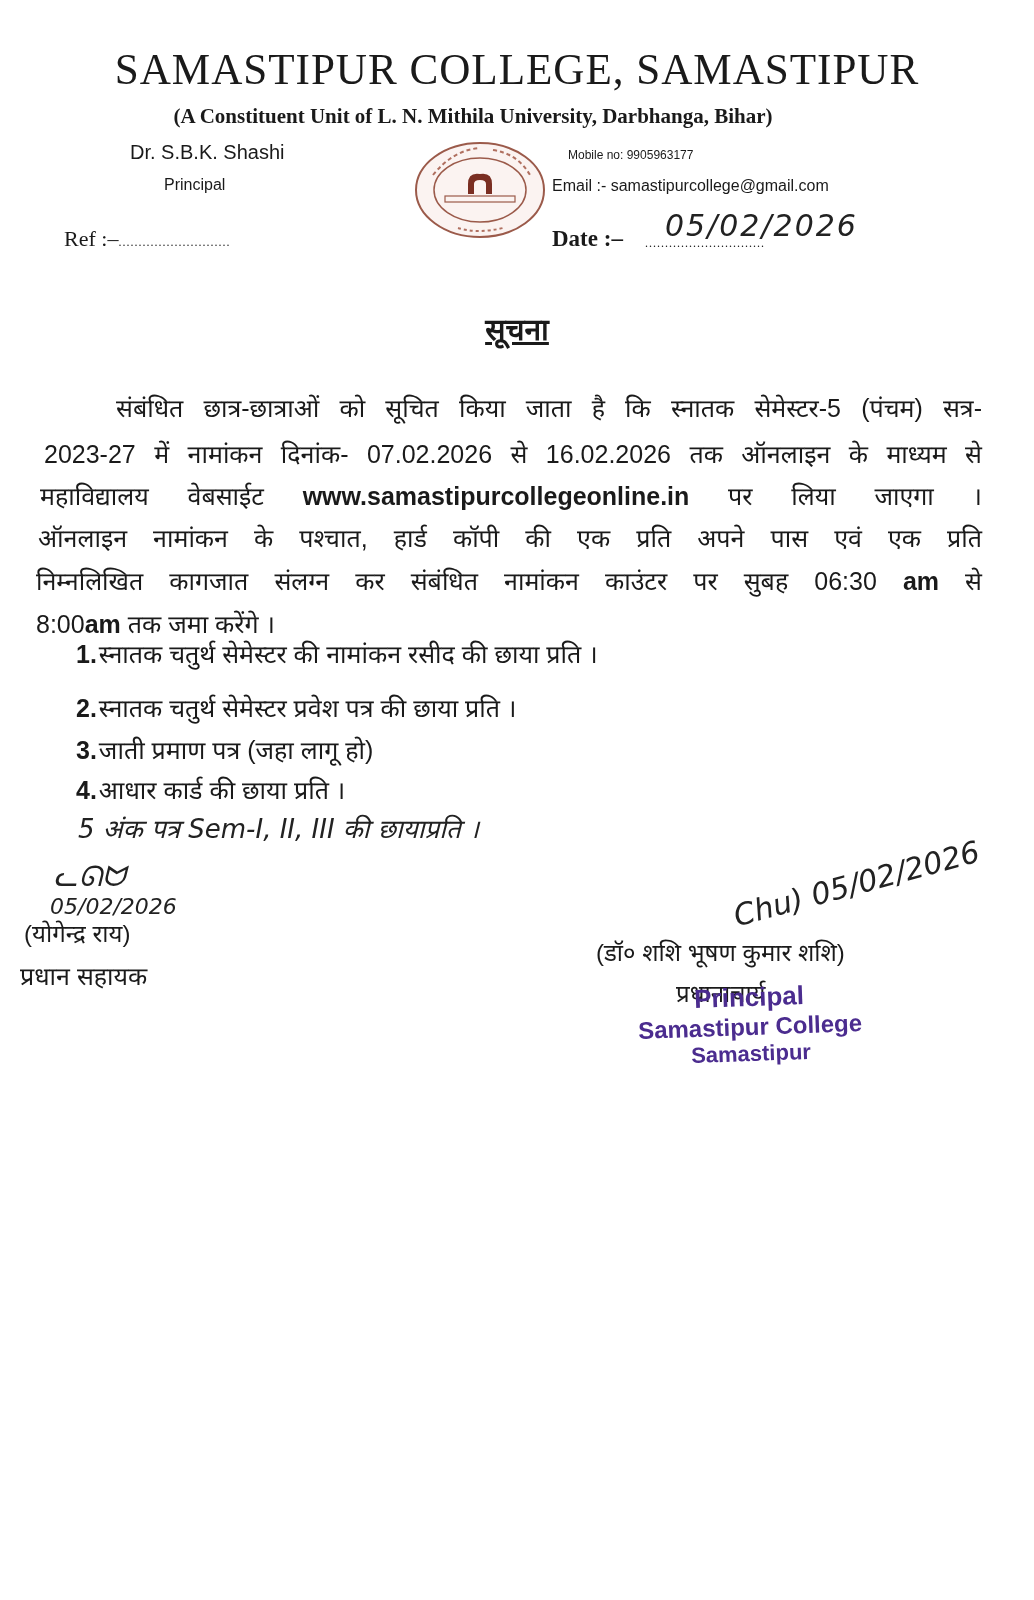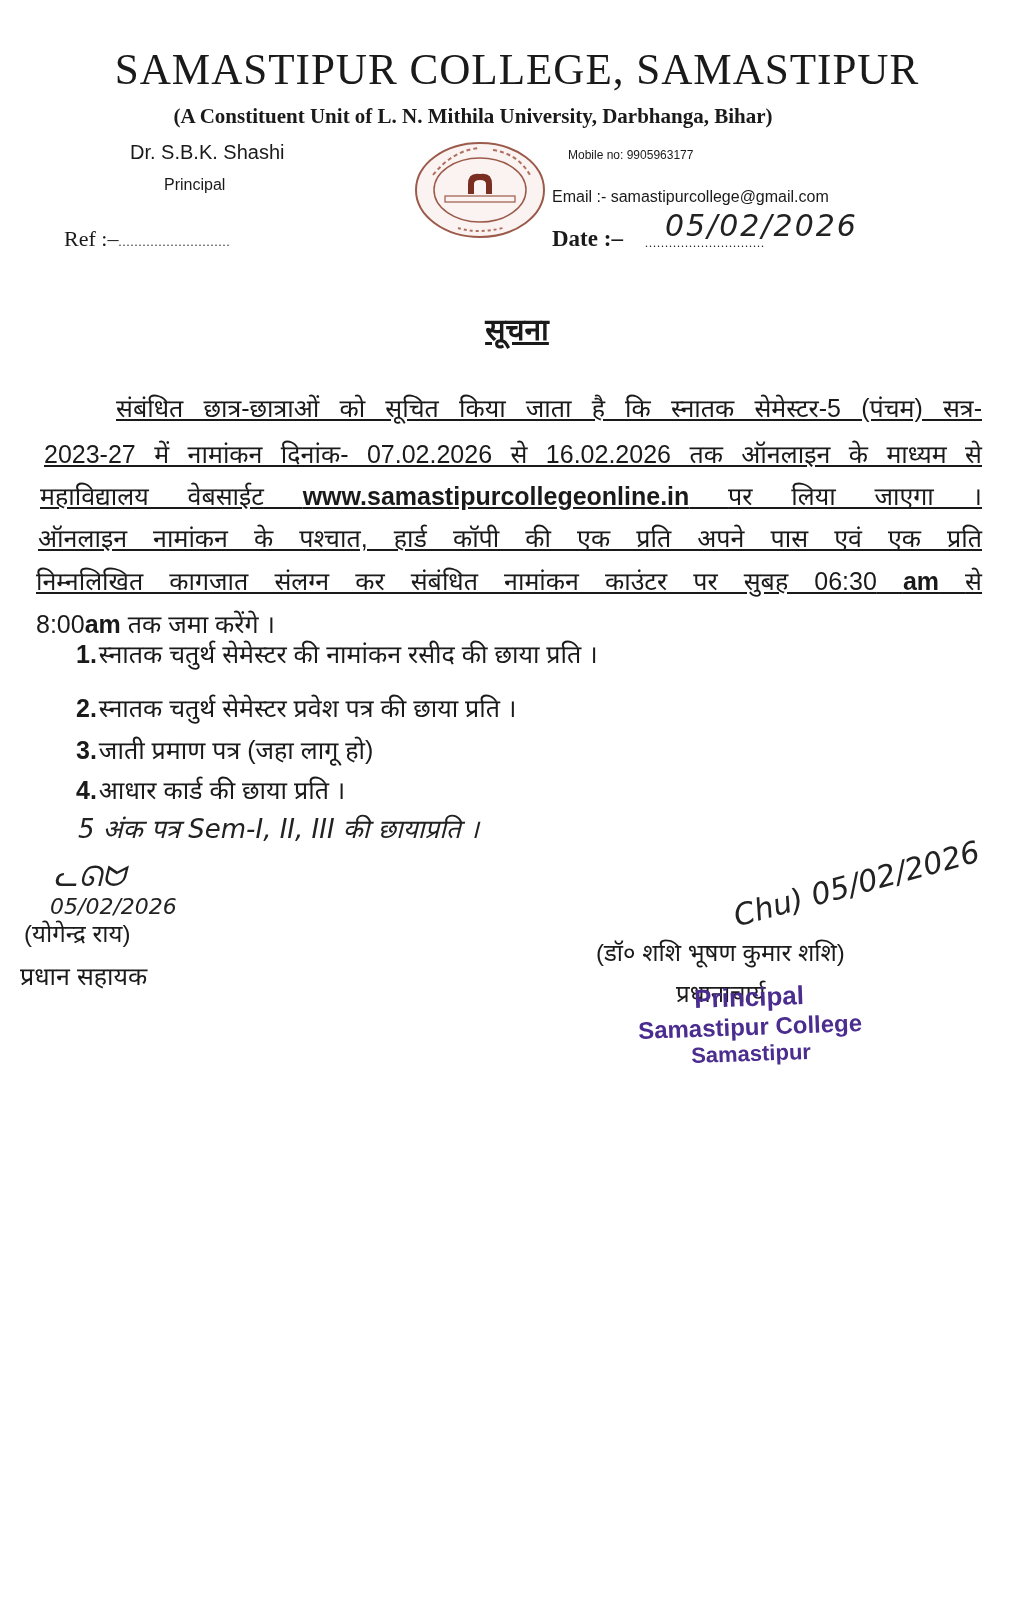--- a/index.html
+++ b/index.html
@@ -10,29 +10,29 @@
   .hand { font-family:"DejaVu Sans", sans-serif; font-style:italic; color:#222; }
 
   #college-title { left:0; width:1034px; top:44px; text-align:center; font-size:44px; letter-spacing:1px; transform:scaleX(0.98); }
   #subtitle { left:0; width:946px; top:104px; text-align:center; font-size:21px; font-weight:bold; }
   #principal-name { left:122px; top:141px; font-size:20px;margin-left:8px; }
   #principal-role { left:164px; top:176px; font-size:16px; }
   #ref { left:64px; top:226px; font-size:22px; }
   #ref .dots { font-size:12px; letter-spacing:1px; }
   #seal { left:413px; top:140px; width:135px; height:100px; }
   #mobile { left:568px; top:148px; font-size:12px; }
-  #email { left:552px; top:188px; font-size:16px; }
+  #email { left:552px; top:177px; font-size:16px; }
   #date-label { left:552px; top:226px; font-size:23px; font-weight:bold; }
   #date-dots { left:645px; top:236px; font-size:12px; letter-spacing:1px; }
   #date-hand { left:665px; top:208px; font-size:30px; letter-spacing:2px; }
 
   #notice-title { left:0; width:1034px; top:308px; text-align:center; font-size:30px; font-weight:bold; text-decoration:underline; }
 
   .body-line { font-size:25px; white-space:nowrap; }
-  .justify { text-align:justify; text-align-last:justify;text-decoration:underline; }
+  .justify { text-align:justify; text-align-last:justify; }
   #p1 { left:116px; top:390px; width:866px; }
   #p2 { left:44px; top:436px; width:938px; }
   #p3 { left:40px; top:478px; width:942px; }
   #p4 { left:38px; top:520px; width:944px; }
   #p5 { left:36px; top:563px; width:946px; }
   #p6 { left:36px; top:606px; }
   .b { font-weight:bold;margin-top:6px; }
 
   .list-item { left:76px; font-size:25px; white-space:nowrap; }
   .list-item .num { font-weight:bold; margin-right:2px; }

